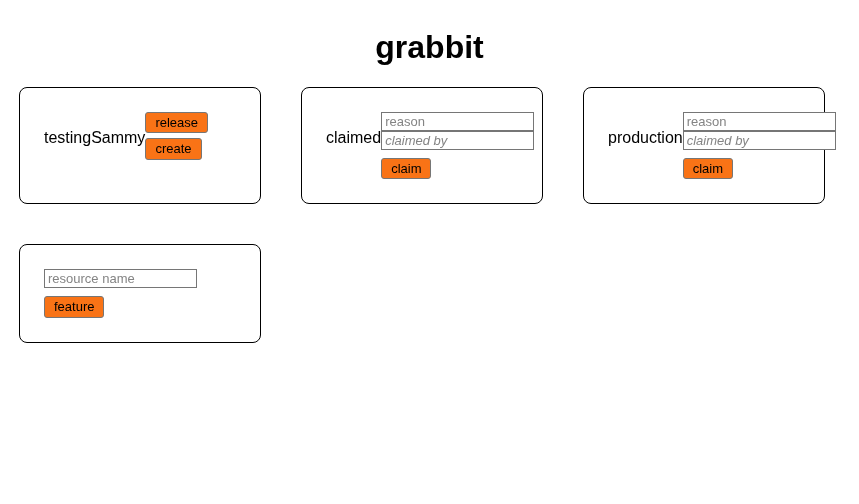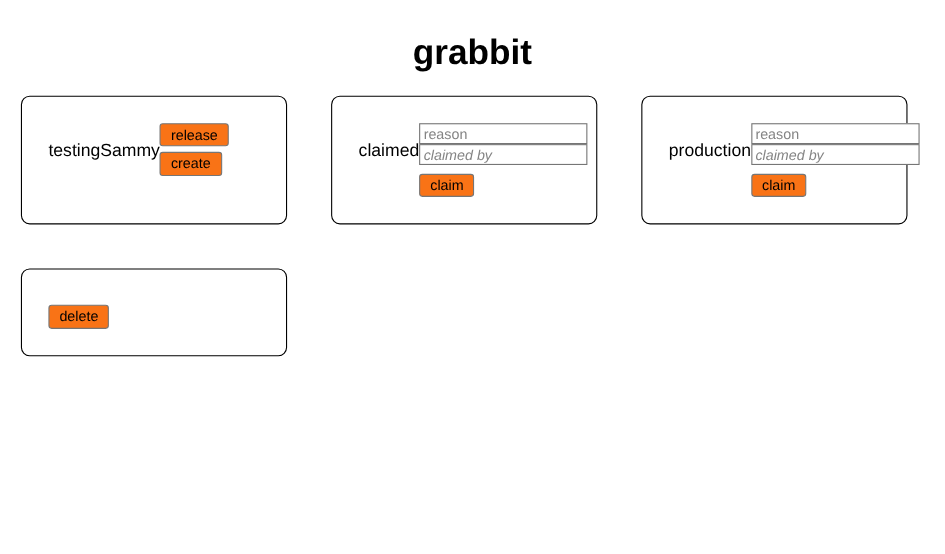--- a/index.html
+++ b/index.html
@@ -110,17 +110,18 @@
     <p>production</p>
     <div class="claim-form">
       <input type="text" placeholder="reason" style="">
       <input type="text" placeholder="claimed by" style="">
       <button type="button">claim</button>
     </div>
   </div>
 
   <div class="card create-card">
     <div class="create-form">
-      <button type="button">delete</button>
+      <input type="text" placeholder="resource name" style="">
+      <button type="button">feature</button>
     </div>
   </div>
 
 </div>
 
 </body></html>

